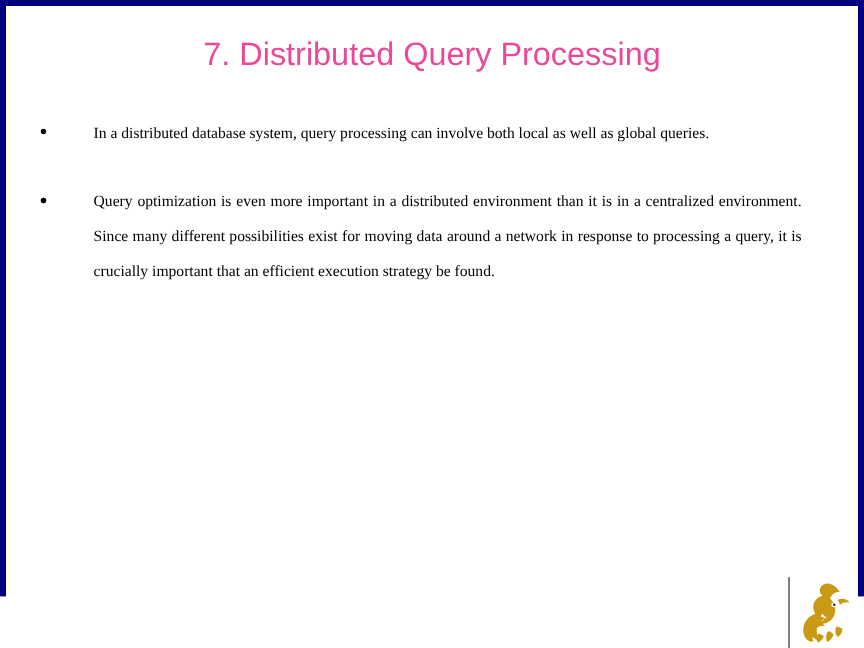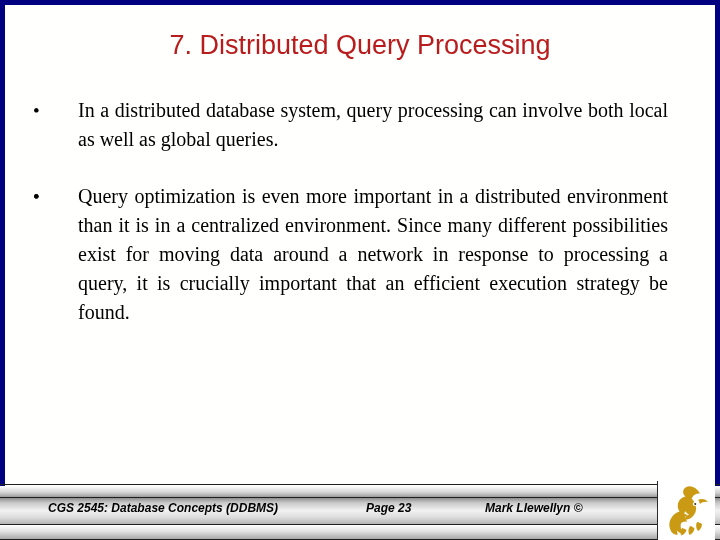--- a/index.html
+++ b/index.html
@@ -38,21 +38,21 @@
 
   
   .title {
     position: absolute;
     left: 0; top: 30px;
     width: 720px;
     text-align: center;
     font-family: "Liberation Sans", "DejaVu Sans", sans-serif;
     font-size: 27px;
     font-weight: 400;
-    color: #b91c1c;
+    color: #ec4899;
     letter-spacing: 0px;
     white-space: nowrap;
   }
 
   
   .body {
     position: absolute;
     left: 0; top: 96px;
     width: 720px;
   }
@@ -69,21 +69,21 @@
     font-size: 19px;
     line-height: 27px;
     color: #000000;
   }
   .bullet-text {
     margin-left: 78px;
     margin-right: 52px;
     text-align: justify;
     text-justify: inter-word;
     font-family: "Liberation Serif", "DejaVu Serif", serif;
-    font-size: 20px;
+    font-size: 13px;
     line-height: 29px;
     color: #000000;
   }
   .bullet-text.last-para { }
 
   
   .footer {
     position: absolute;
     left: 0;
     top: 484px;
@@ -159,33 +159,20 @@
       <span class="bullet-mark">•</span>
     </div>
 
     <div class="bullet-row" style="margin-top:28px;">
       <span class="bullet-mark">•</span>
       <div class="bullet-text last-para">Query optimization is even more important in a distributed environment than it is in a centralized environment.  Since many different possibilities exist for moving data around a network in response to processing a query, it is crucially important that an efficient execution strategy be found.</div>
     </div>
 
   </div>
 
-  <div class="footer">
-    <div class="frule" style="top:0px;"></div>
-    <div class="fband-thin-top"></div>
-    <div class="frule" style="top:13px;"></div>
-    <div class="fband-main"></div>
-    <div class="frule" style="top:40px;"></div>
-    <div class="fband-thin-bot"></div>
-    <div class="frule" style="top:55px;"></div>
-
-    <div class="footer-text" id="f-course">CGS 2545: Database Concepts  (DDBMS)</div>
-    <div class="footer-text" id="f-page">Page 23</div>
-    <div class="footer-text" id="f-author">Mark Llewellyn ©</div>
-  </div>
 
   <div class="logo-box">
     <svg class="logo-svg" width="50" height="52" viewBox="0 0 100 104">
       <g fill="#cb9a14">
         <path d="M62 6 C55 3 46 5 43 12 C41 17 43 22 47 25 C42 26 37 29 34 34
                  C30 41 31 49 35 55 C28 57 22 62 18 69 C13 78 14 88 19 96
                  C22 100 27 102 32 101 C29 95 29 88 33 83 C37 77 44 74 51 75
                  C45 70 43 62 46 55 C49 48 56 44 63 45 C58 40 57 32 61 26
                  C64 21 70 18 76 19 C72 13 68 8 62 6 Z"></path>
         <path d="M60 30 C52 30 45 36 44 44 C43 51 47 58 54 61

